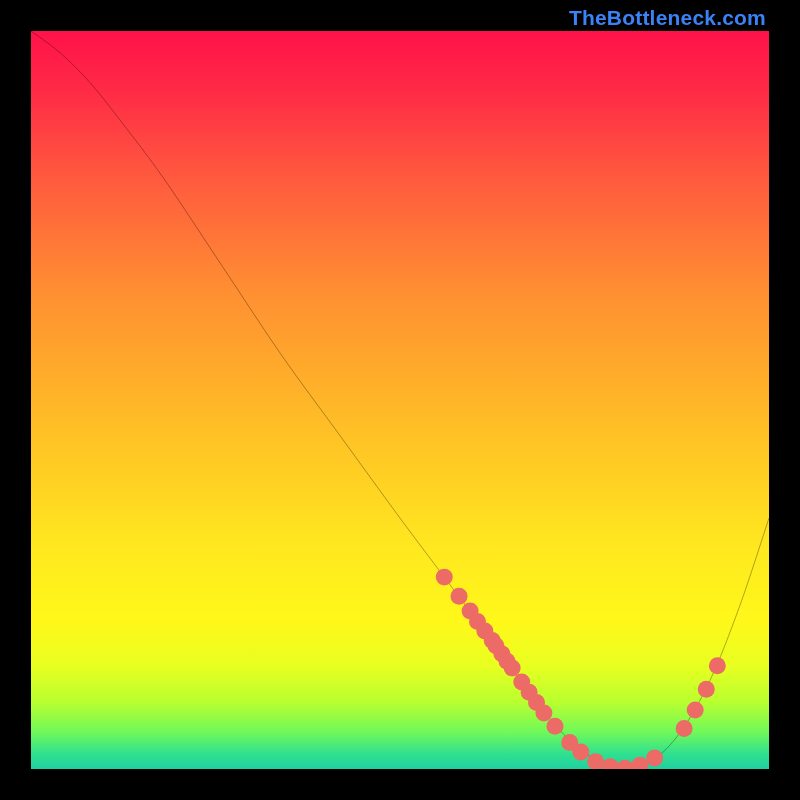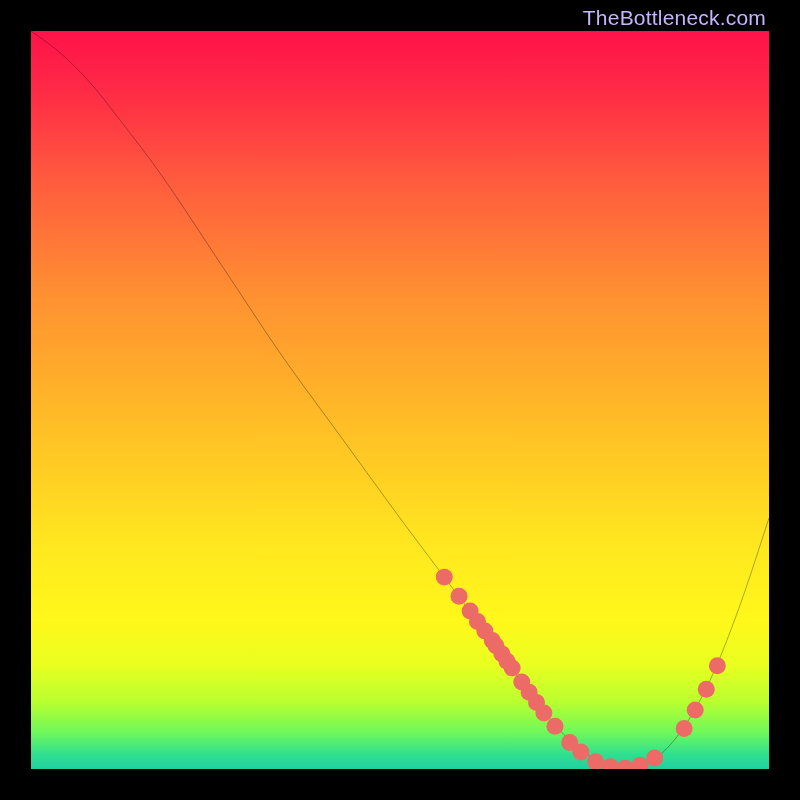--- a/index.html
+++ b/index.html
@@ -41,24 +41,24 @@
       #b8ff30 91%,
       #70f85a 95%,
       #30e090 98%,
       #20d0a0 100%
     );
   }
   .attribution {
     position: absolute;
     top: 6px;
     right: 34px;
-    color: #c4b5fd;
+    color: #3b82f6;
     font-size: 21px;
     letter-spacing: 0.2px;
-    font-weight: 400;
+    font-weight: 700;
   }
   svg.curve {
     position: absolute;
     left: 0; top: 0;
     width: 738px; height: 738px;
   }
 </style>
 </head>
 <body>
 

